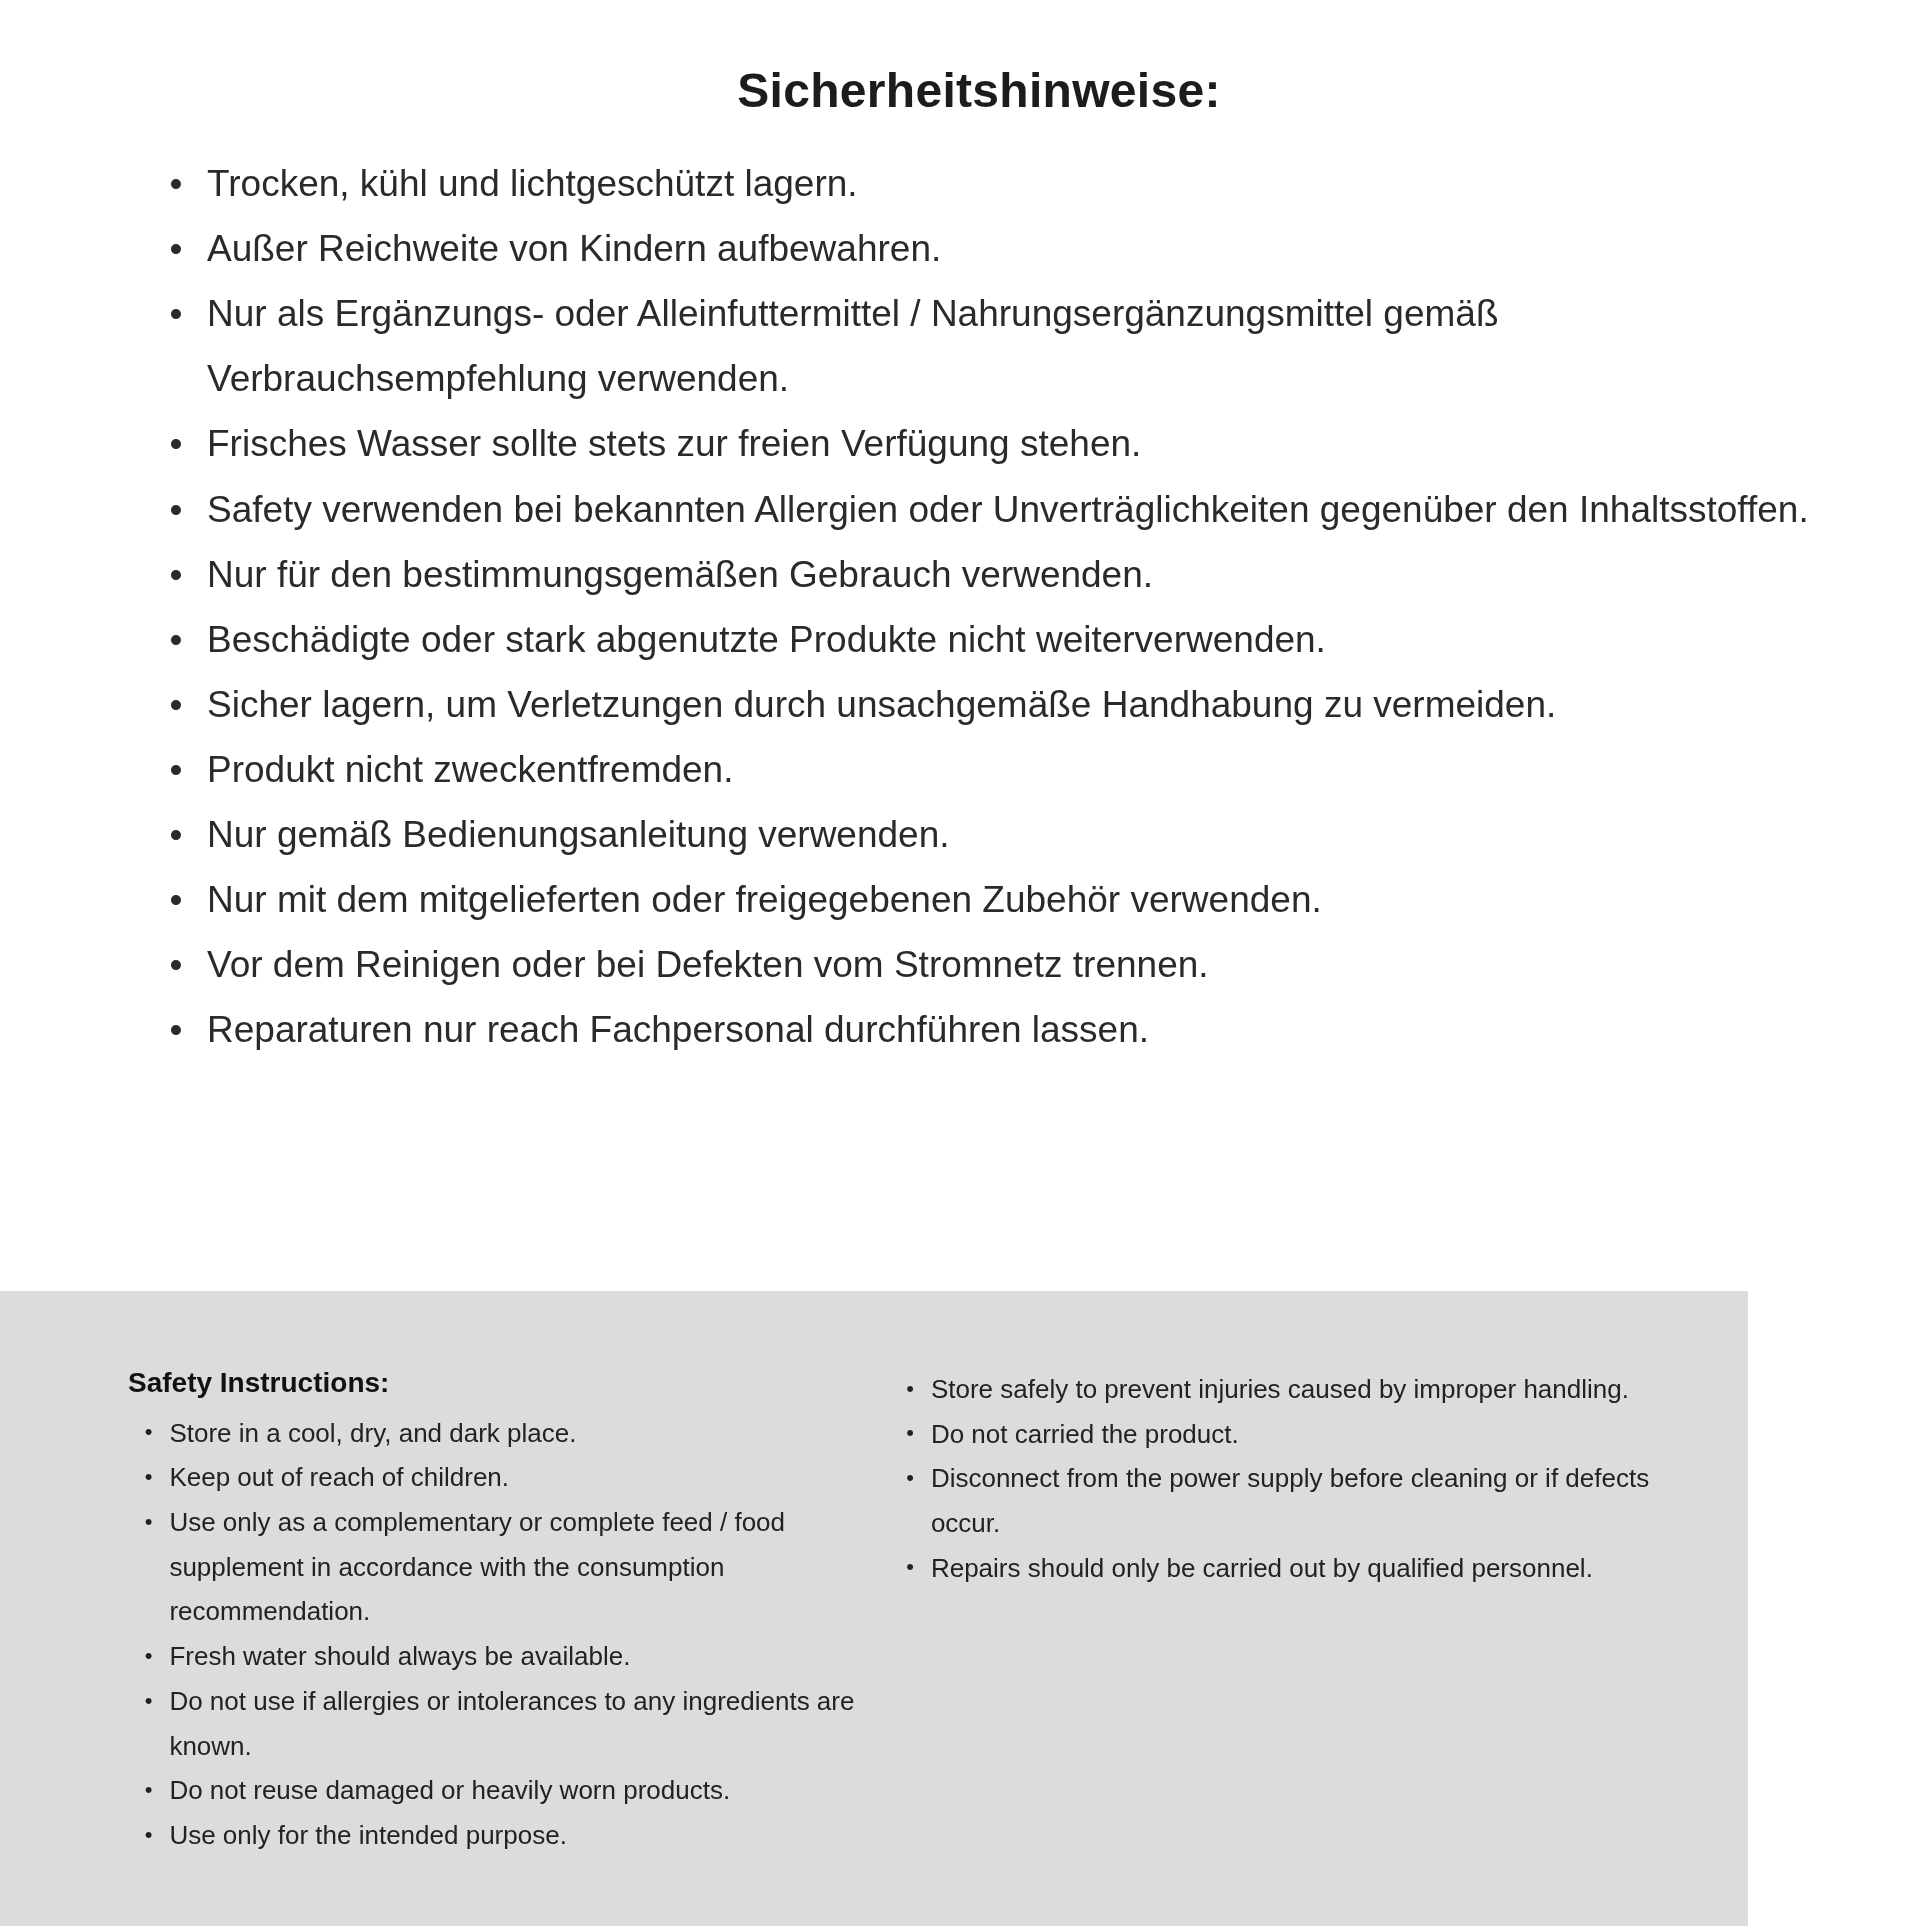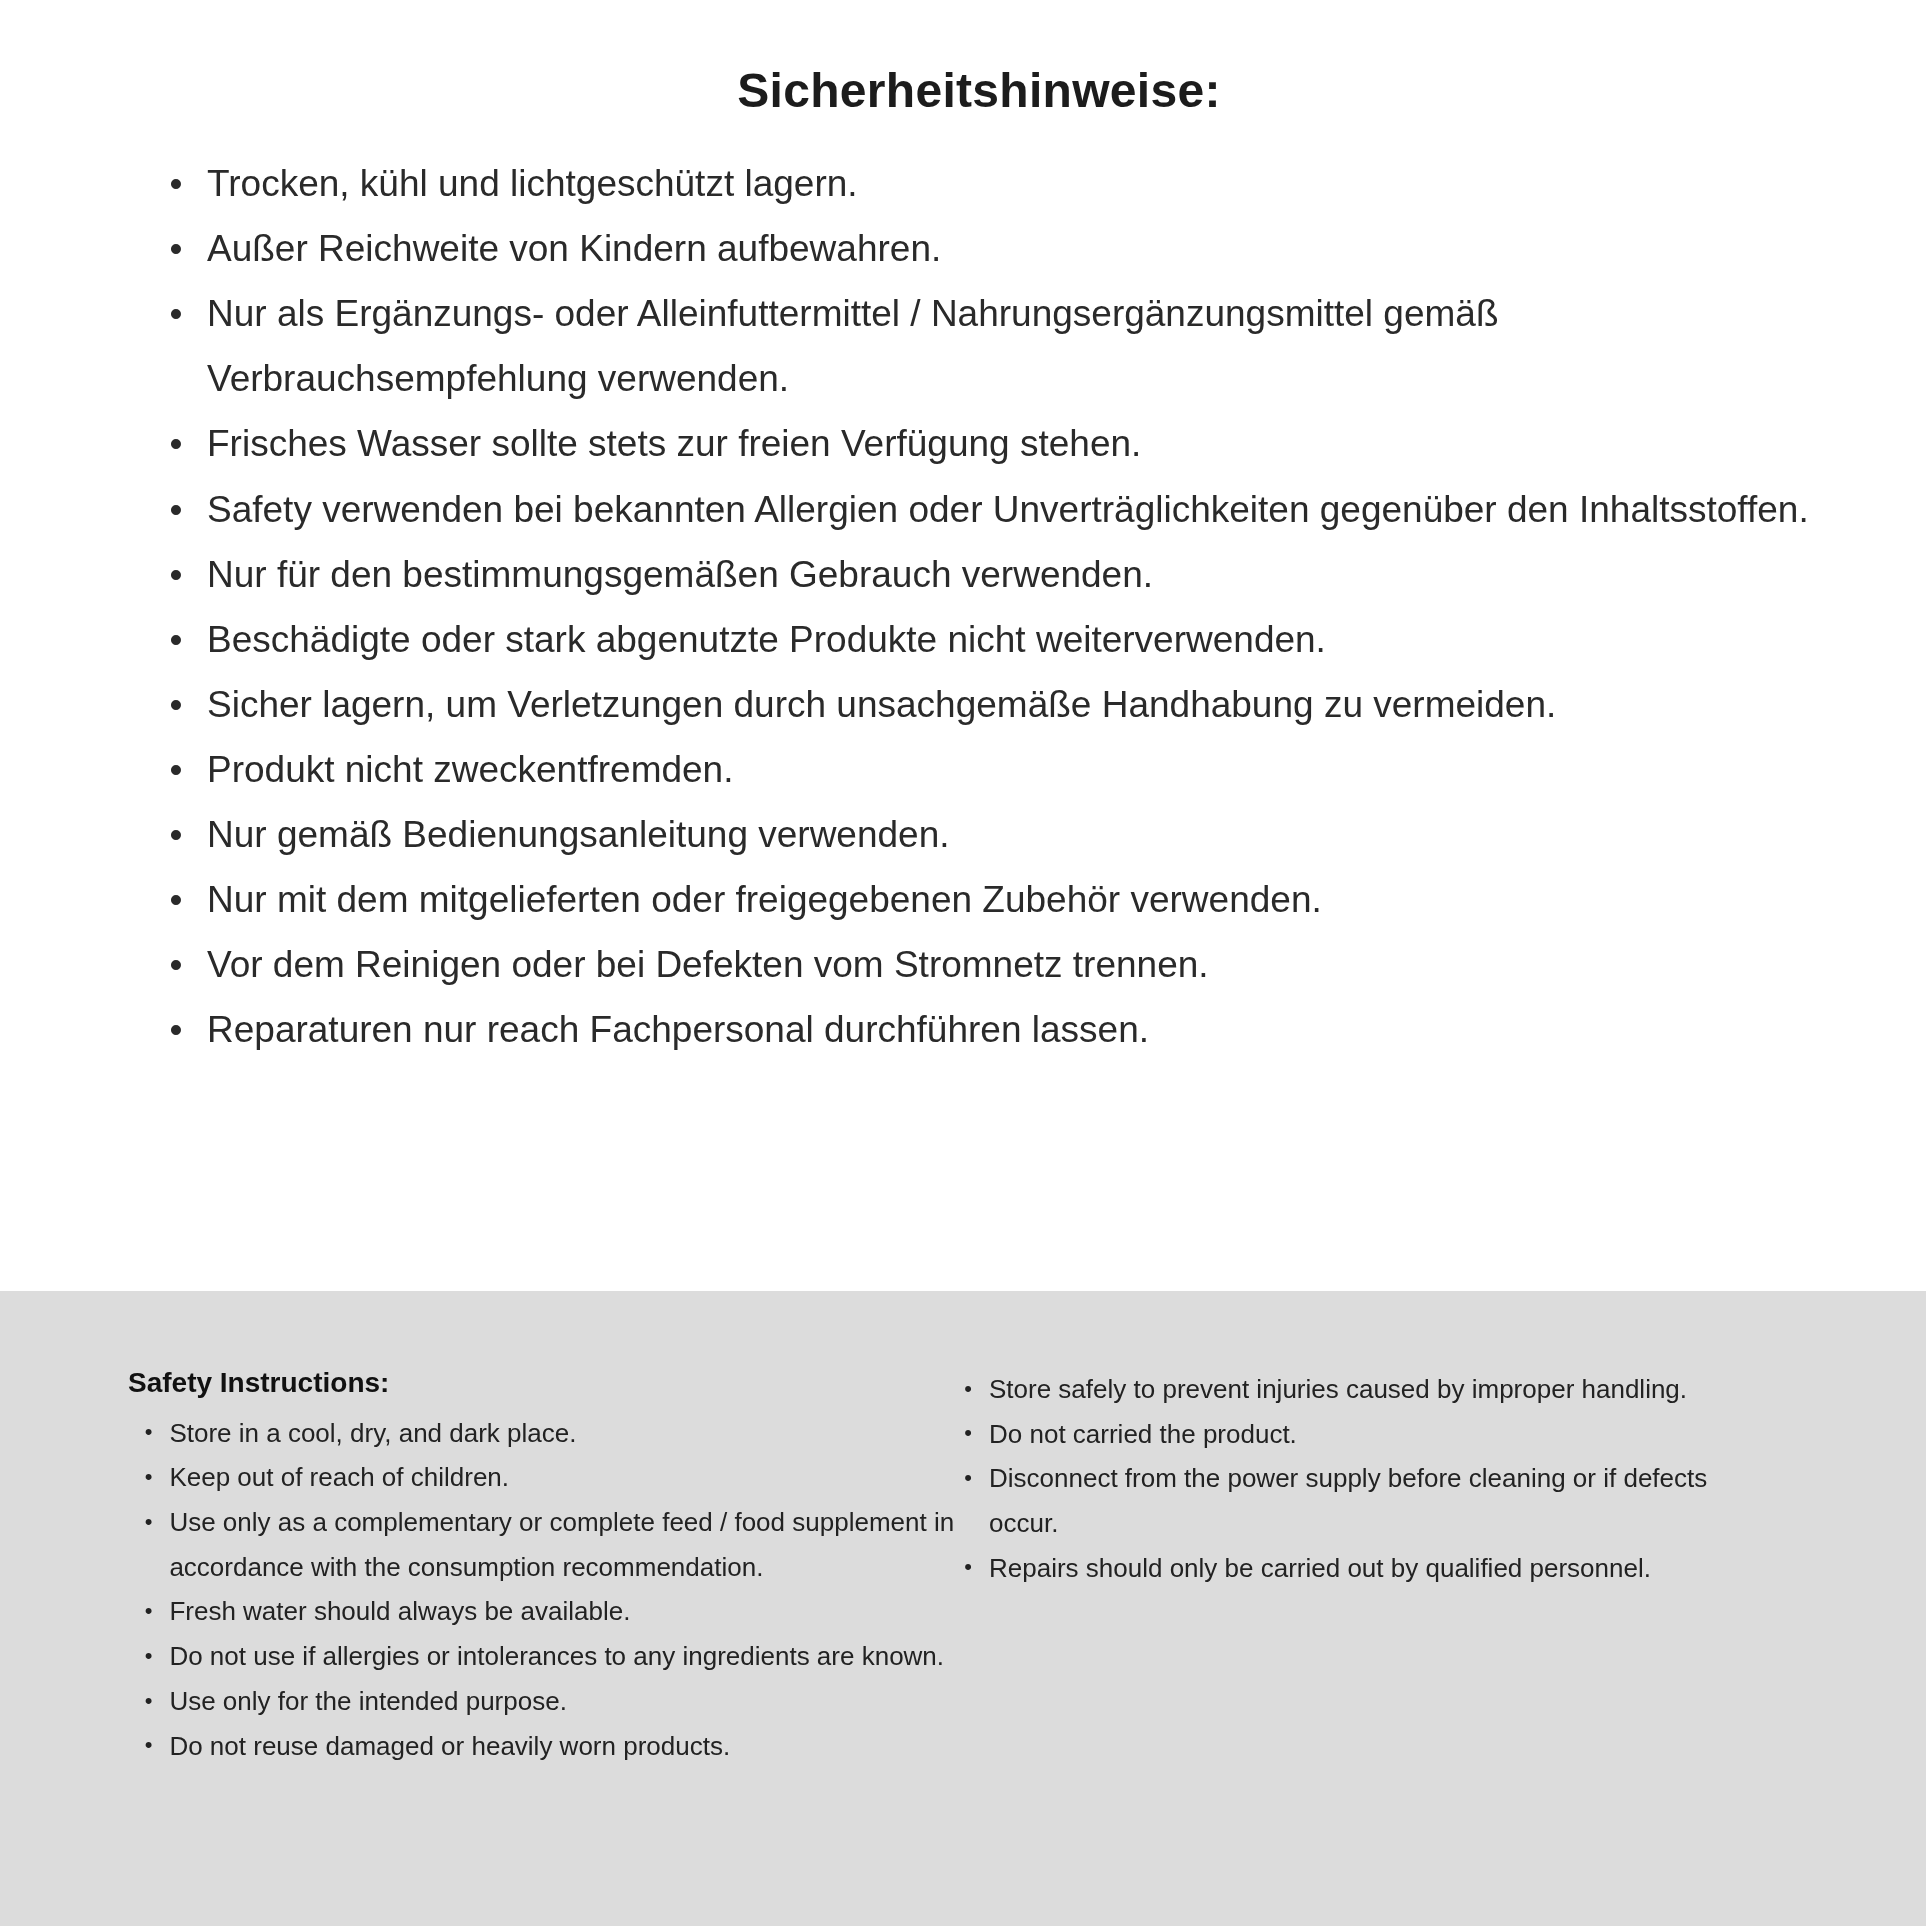--- a/index.html
+++ b/index.html
@@ -49,21 +49,21 @@
   }
   .german-list li::before {
     content: "\2022";
     position: absolute;
     left: 2.6px;
   }
 
   
   .english-section {
     box-sizing: border-box;
-    width: 1926px;
+    width: 1748px;
     height: 636px;
     padding: 76px 96px 0 128px;
     background: #dcdcdc;
     display: flex;
   }
   .col-left  { width: 835px; }
   .col-right { width: 803px; }
   .english-heading {
     margin: 0 0 11.6px 0;
     font-size: 28px;
@@ -119,22 +119,22 @@
   <section class="english-section">
 
     <div class="col-left">
       <h2 class="english-heading">Safety Instructions:</h2>
       <ul class="english-list">
         <li>Store in a cool, dry, and dark place.</li>
         <li>Keep out of reach of children.</li>
         <li>Use only as a complementary or complete feed / food supplement in accordance with the consumption recommendation.</li>
         <li>Fresh water should always be available.</li>
         <li>Do not use if allergies or intolerances to any ingredients are known.</li>
+        <li>Do not reuse damaged or heavily worn products.</li>
         <li>Use only for the intended purpose.</li>
-        <li>Do not reuse damaged or heavily worn products.</li>
       </ul>
     </div>
 
     <div class="col-right">
       <ul class="english-list">
         <li>Store safely to prevent injuries caused by improper handling.</li>
         <li>Do not carried the product.</li>
         <li>Disconnect from the power supply before cleaning or if defects occur.</li>
         <li>Repairs should only be carried out by qualified personnel.</li>
       </ul>

